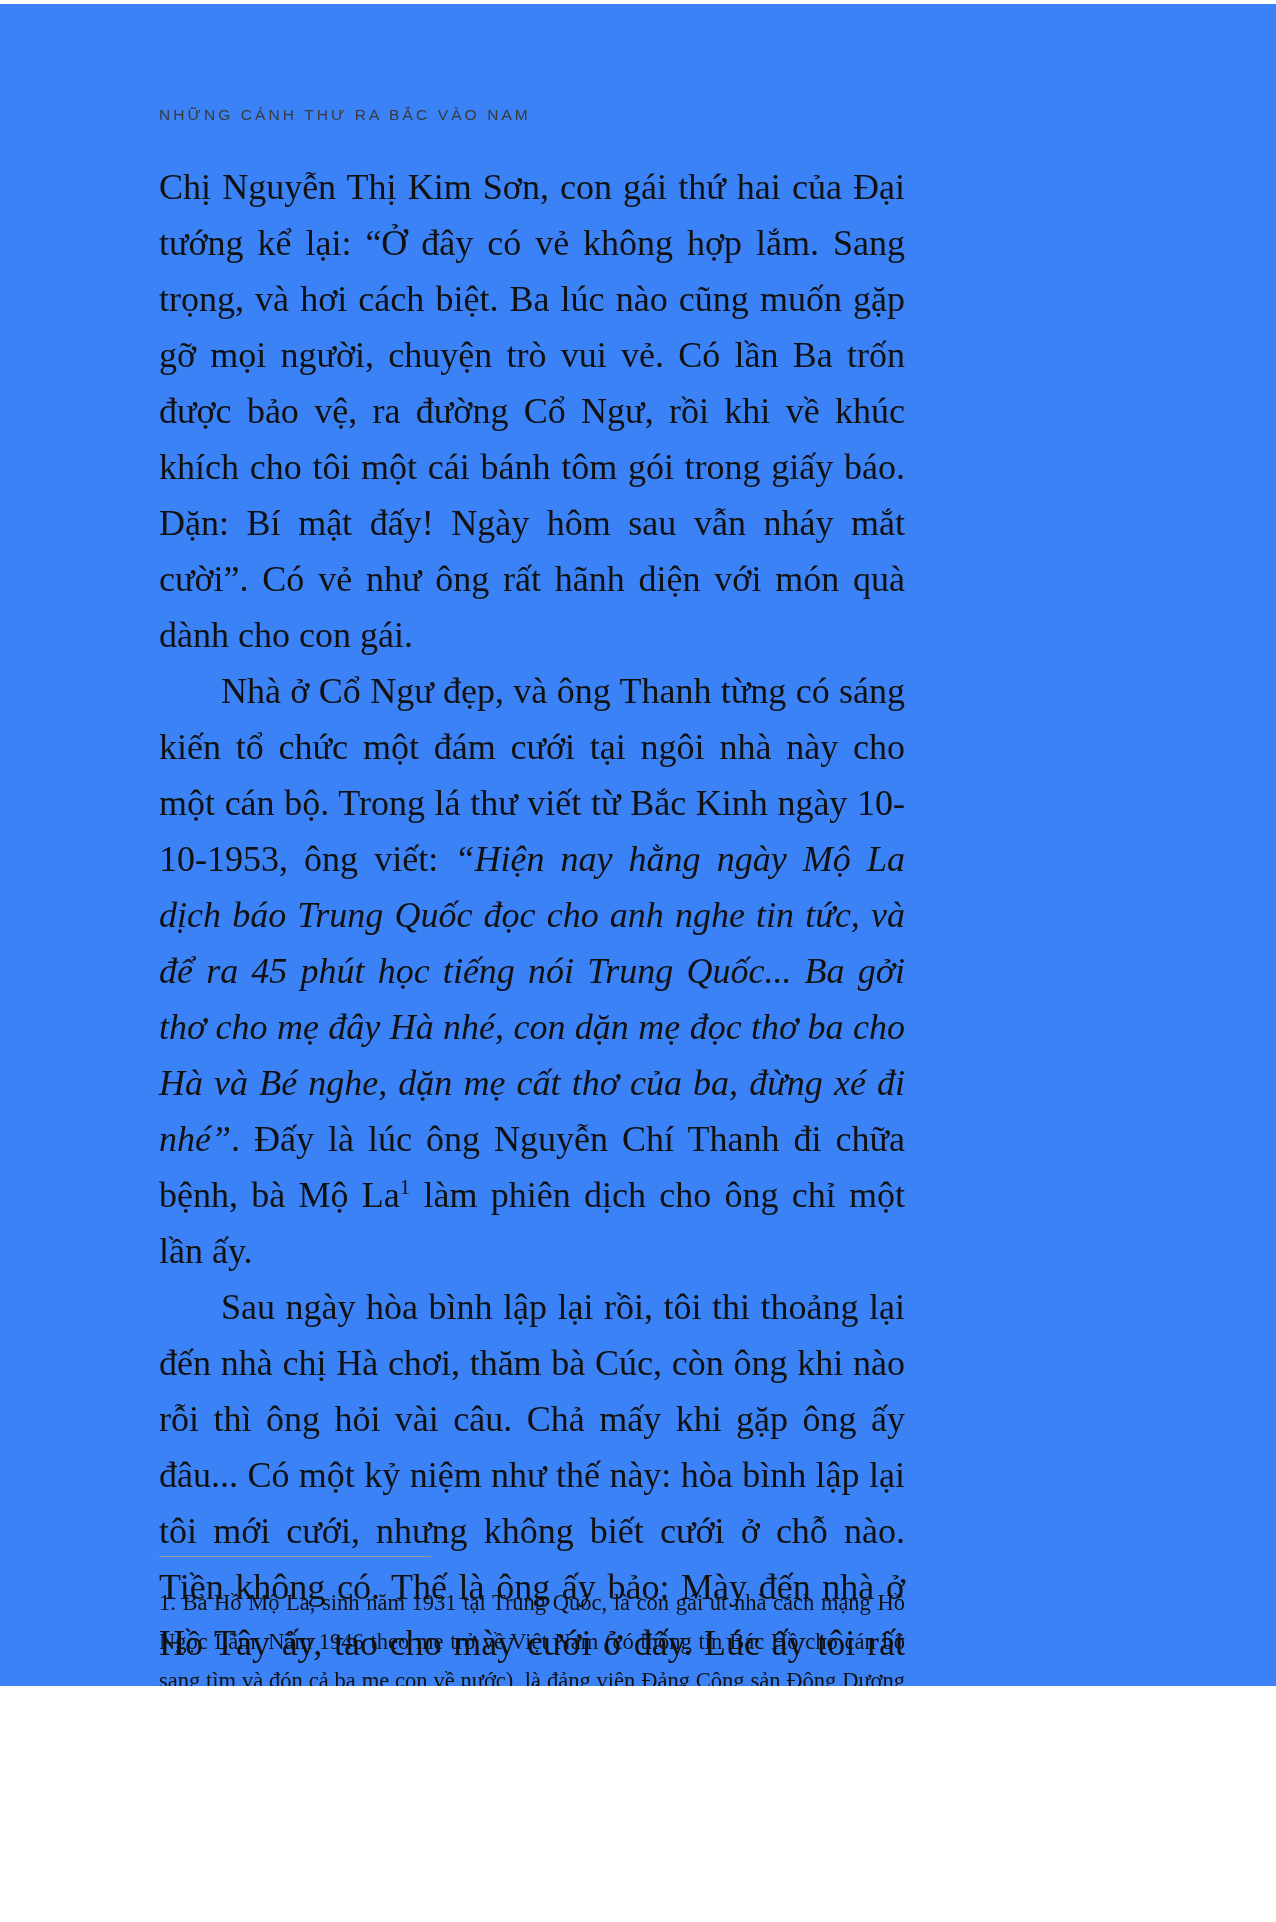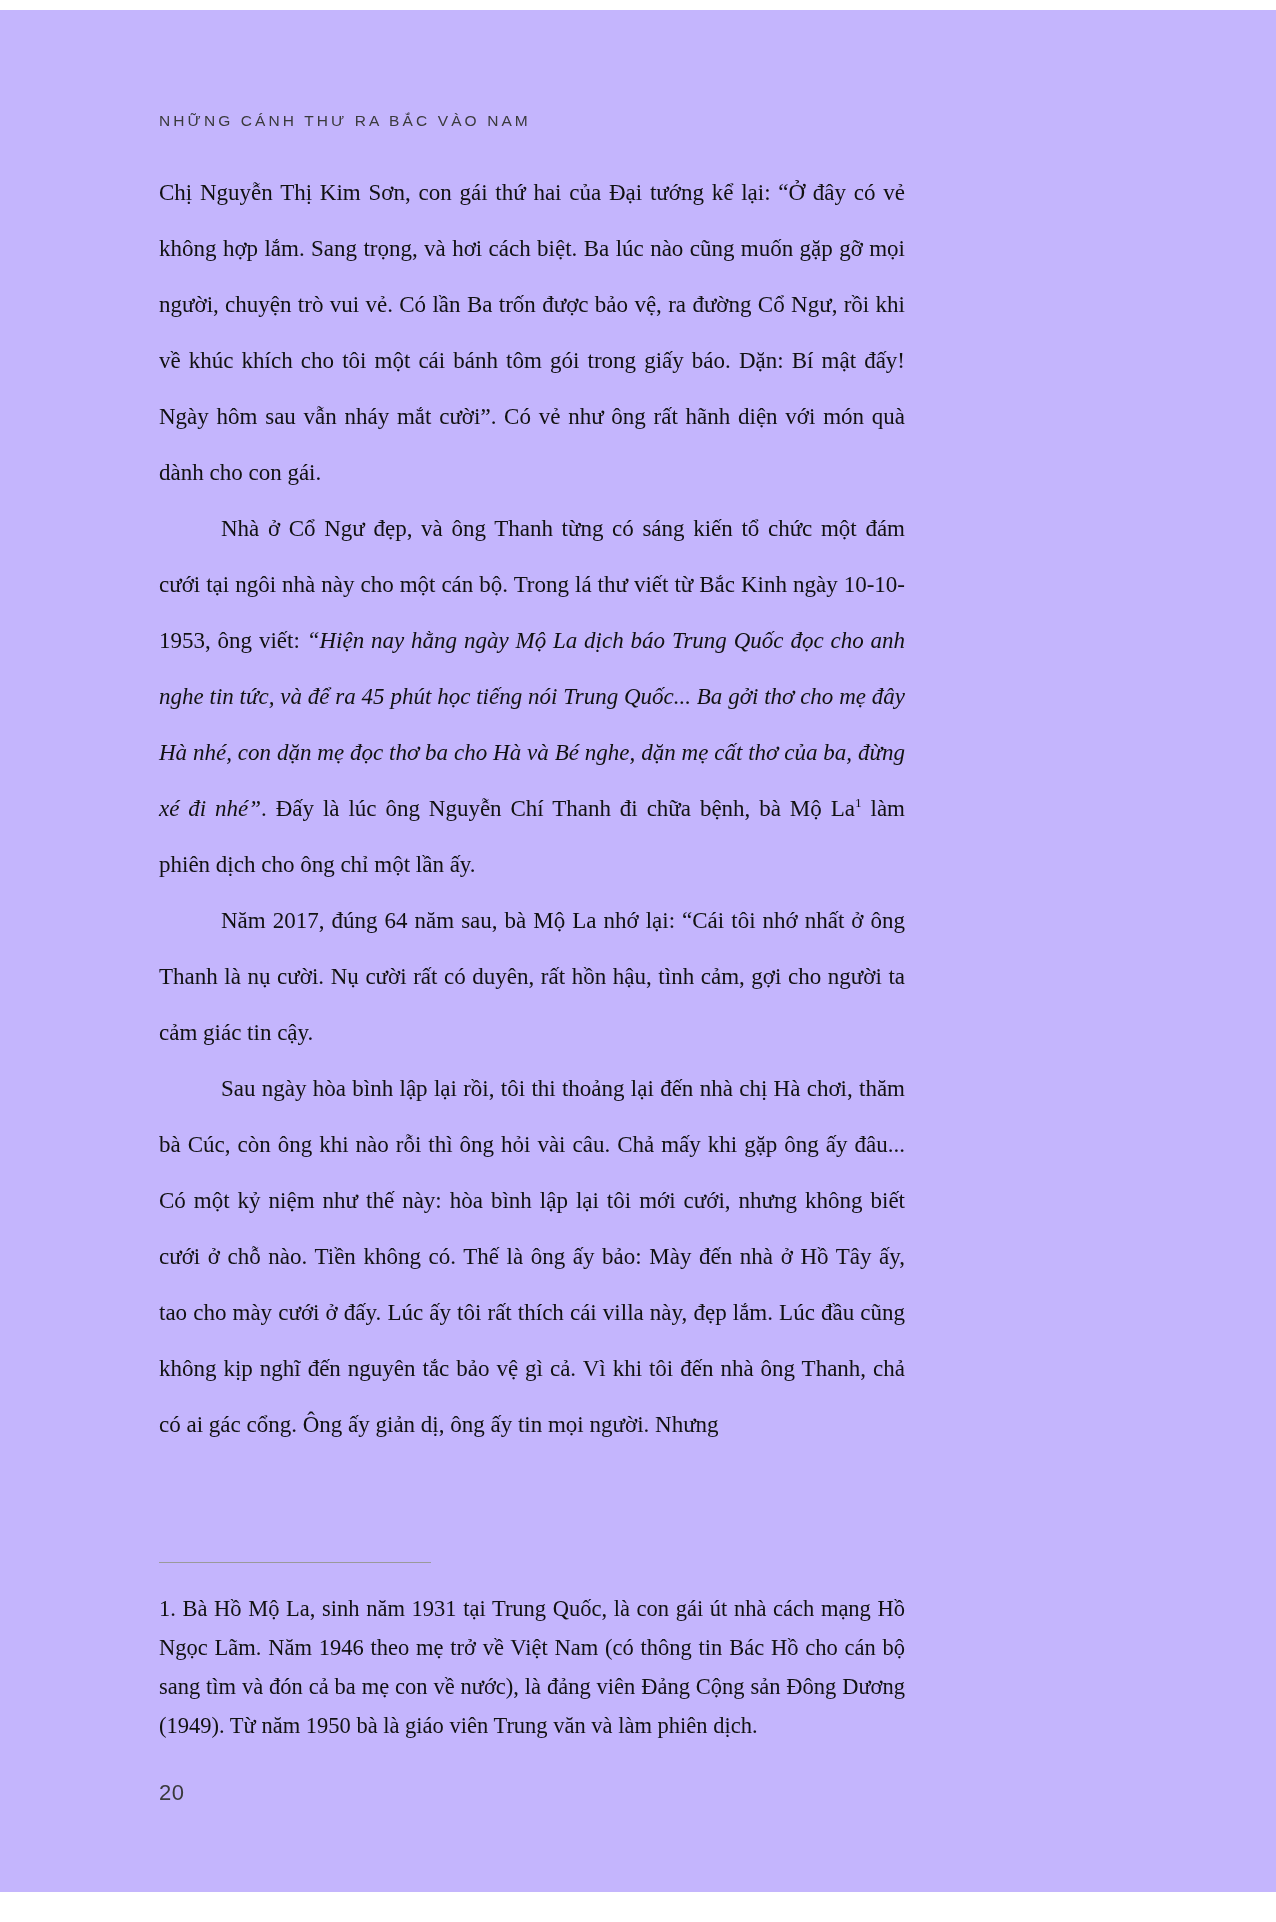--- a/index.html
+++ b/index.html
@@ -4,23 +4,23 @@
 <title>Book Page 18</title>
 <style>
   html, body {
     margin: 0;
     padding: 0;
     background: #ffffff;
   }
   .page {
     position: relative;
     width: 1276px;
-    height: 1882px;
-    background: #c4b5fd;
-    margin: 10px auto;
+    height: 1682px;
+    background: #3b82f6;
+    margin: 4px auto;
     overflow: hidden;
     box-sizing: border-box;
     font-family: "Liberation Serif", "DejaVu Serif", serif;
     color: #000000;
   }
 
   
   .running-head {
     position: absolute;
     left: 159px;
@@ -36,21 +36,21 @@
   
   .text-column {
     position: absolute;
     left: 159px;
     top: 155px;
     width: 746px;
   }
 
   p.body-par {
     margin: 0;
-    font-size: 23px;
+    font-size: 36px;
     line-height: 56px;
     text-align: justify;
     text-justify: inter-word;
     text-indent: 62px;
     hyphens: none;
     color: #111111;
   }
   p.body-par.no-indent {
     text-indent: 0;
   }
@@ -106,21 +106,20 @@
 <div class="page">
 
   <div class="running-head">NHỮNG CÁNH THƯ RA BẮC VÀO NAM</div>
 
   <div class="text-column">
 
     <p class="body-par no-indent">Chị Nguyễn Thị Kim Sơn, con gái thứ hai của Đại tướng kể lại: “Ở đây có vẻ không hợp lắm. Sang trọng, và hơi cách biệt. Ba lúc nào cũng muốn gặp gỡ mọi người, chuyện trò vui vẻ. Có lần Ba trốn được bảo vệ, ra đường Cổ Ngư, rồi khi về khúc khích cho tôi một cái bánh tôm gói trong giấy báo. Dặn: Bí mật đấy! Ngày hôm sau vẫn nháy mắt cười”. Có vẻ như ông rất hãnh diện với món quà dành cho con gái.</p>
 
     <p class="body-par"><span>Nhà ở Cổ Ngư đẹp, và ông Thanh từng có sáng kiến tổ chức một đám cưới tại ngôi nhà này cho một cán bộ. Trong lá thư viết từ Bắc Kinh ngày 10-10-1953, ông viết: </span><span class="quote-it">“Hiện nay hằng ngày Mộ La dịch báo Trung Quốc đọc cho anh nghe tin tức, và để ra 45 phút học tiếng nói Trung Quốc... Ba gởi thơ cho mẹ đây Hà nhé, con dặn mẹ đọc thơ ba cho Hà và Bé nghe, dặn mẹ cất thơ của ba, đừng xé đi nhé”</span><span>. Đấy là lúc ông Nguyễn Chí Thanh đi chữa bệnh, bà Mộ La</span><sup class="fn-ref">1</sup><span> làm phiên dịch cho ông chỉ một lần ấy.</span></p>
 
-    <p class="body-par">Năm 2017, đúng 64 năm sau, bà Mộ La nhớ lại: “Cái tôi nhớ nhất ở ông Thanh là nụ cười. Nụ cười rất có duyên, rất hồn hậu, tình cảm, gợi cho người ta cảm giác tin cậy.</p>
 
     <p class="body-par">Sau ngày hòa bình lập lại rồi, tôi thi thoảng lại đến nhà chị Hà chơi, thăm bà Cúc, còn ông khi nào rỗi thì ông hỏi vài câu. Chả mấy khi gặp ông ấy đâu... Có một kỷ niệm như thế này: hòa bình lập lại tôi mới cưới, nhưng không biết cưới ở chỗ nào. Tiền không có. Thế là ông ấy bảo: Mày đến nhà ở Hồ Tây ấy, tao cho mày cưới ở đấy. Lúc ấy tôi rất thích cái villa này, đẹp lắm. Lúc đầu cũng không kịp nghĩ đến nguyên tắc bảo vệ gì cả. Vì khi tôi đến nhà ông Thanh, chả có ai gác cổng. Ông ấy giản dị, ông ấy tin mọi người. Nhưng</p>
 
   </div>
 
   <div class="footnote-area">
     <hr class="footnote-rule">
     <p class="footnote-par">1. Bà Hồ Mộ La, sinh năm 1931 tại Trung Quốc, là con gái út nhà cách mạng Hồ Ngọc Lãm. Năm 1946 theo mẹ trở về Việt Nam (có thông tin Bác Hồ cho cán bộ sang tìm và đón cả ba mẹ con về nước), là đảng viên Đảng Cộng sản Đông Dương (1949). Từ năm 1950 bà là giáo viên Trung văn và làm phiên dịch.</p>
   </div>
 

